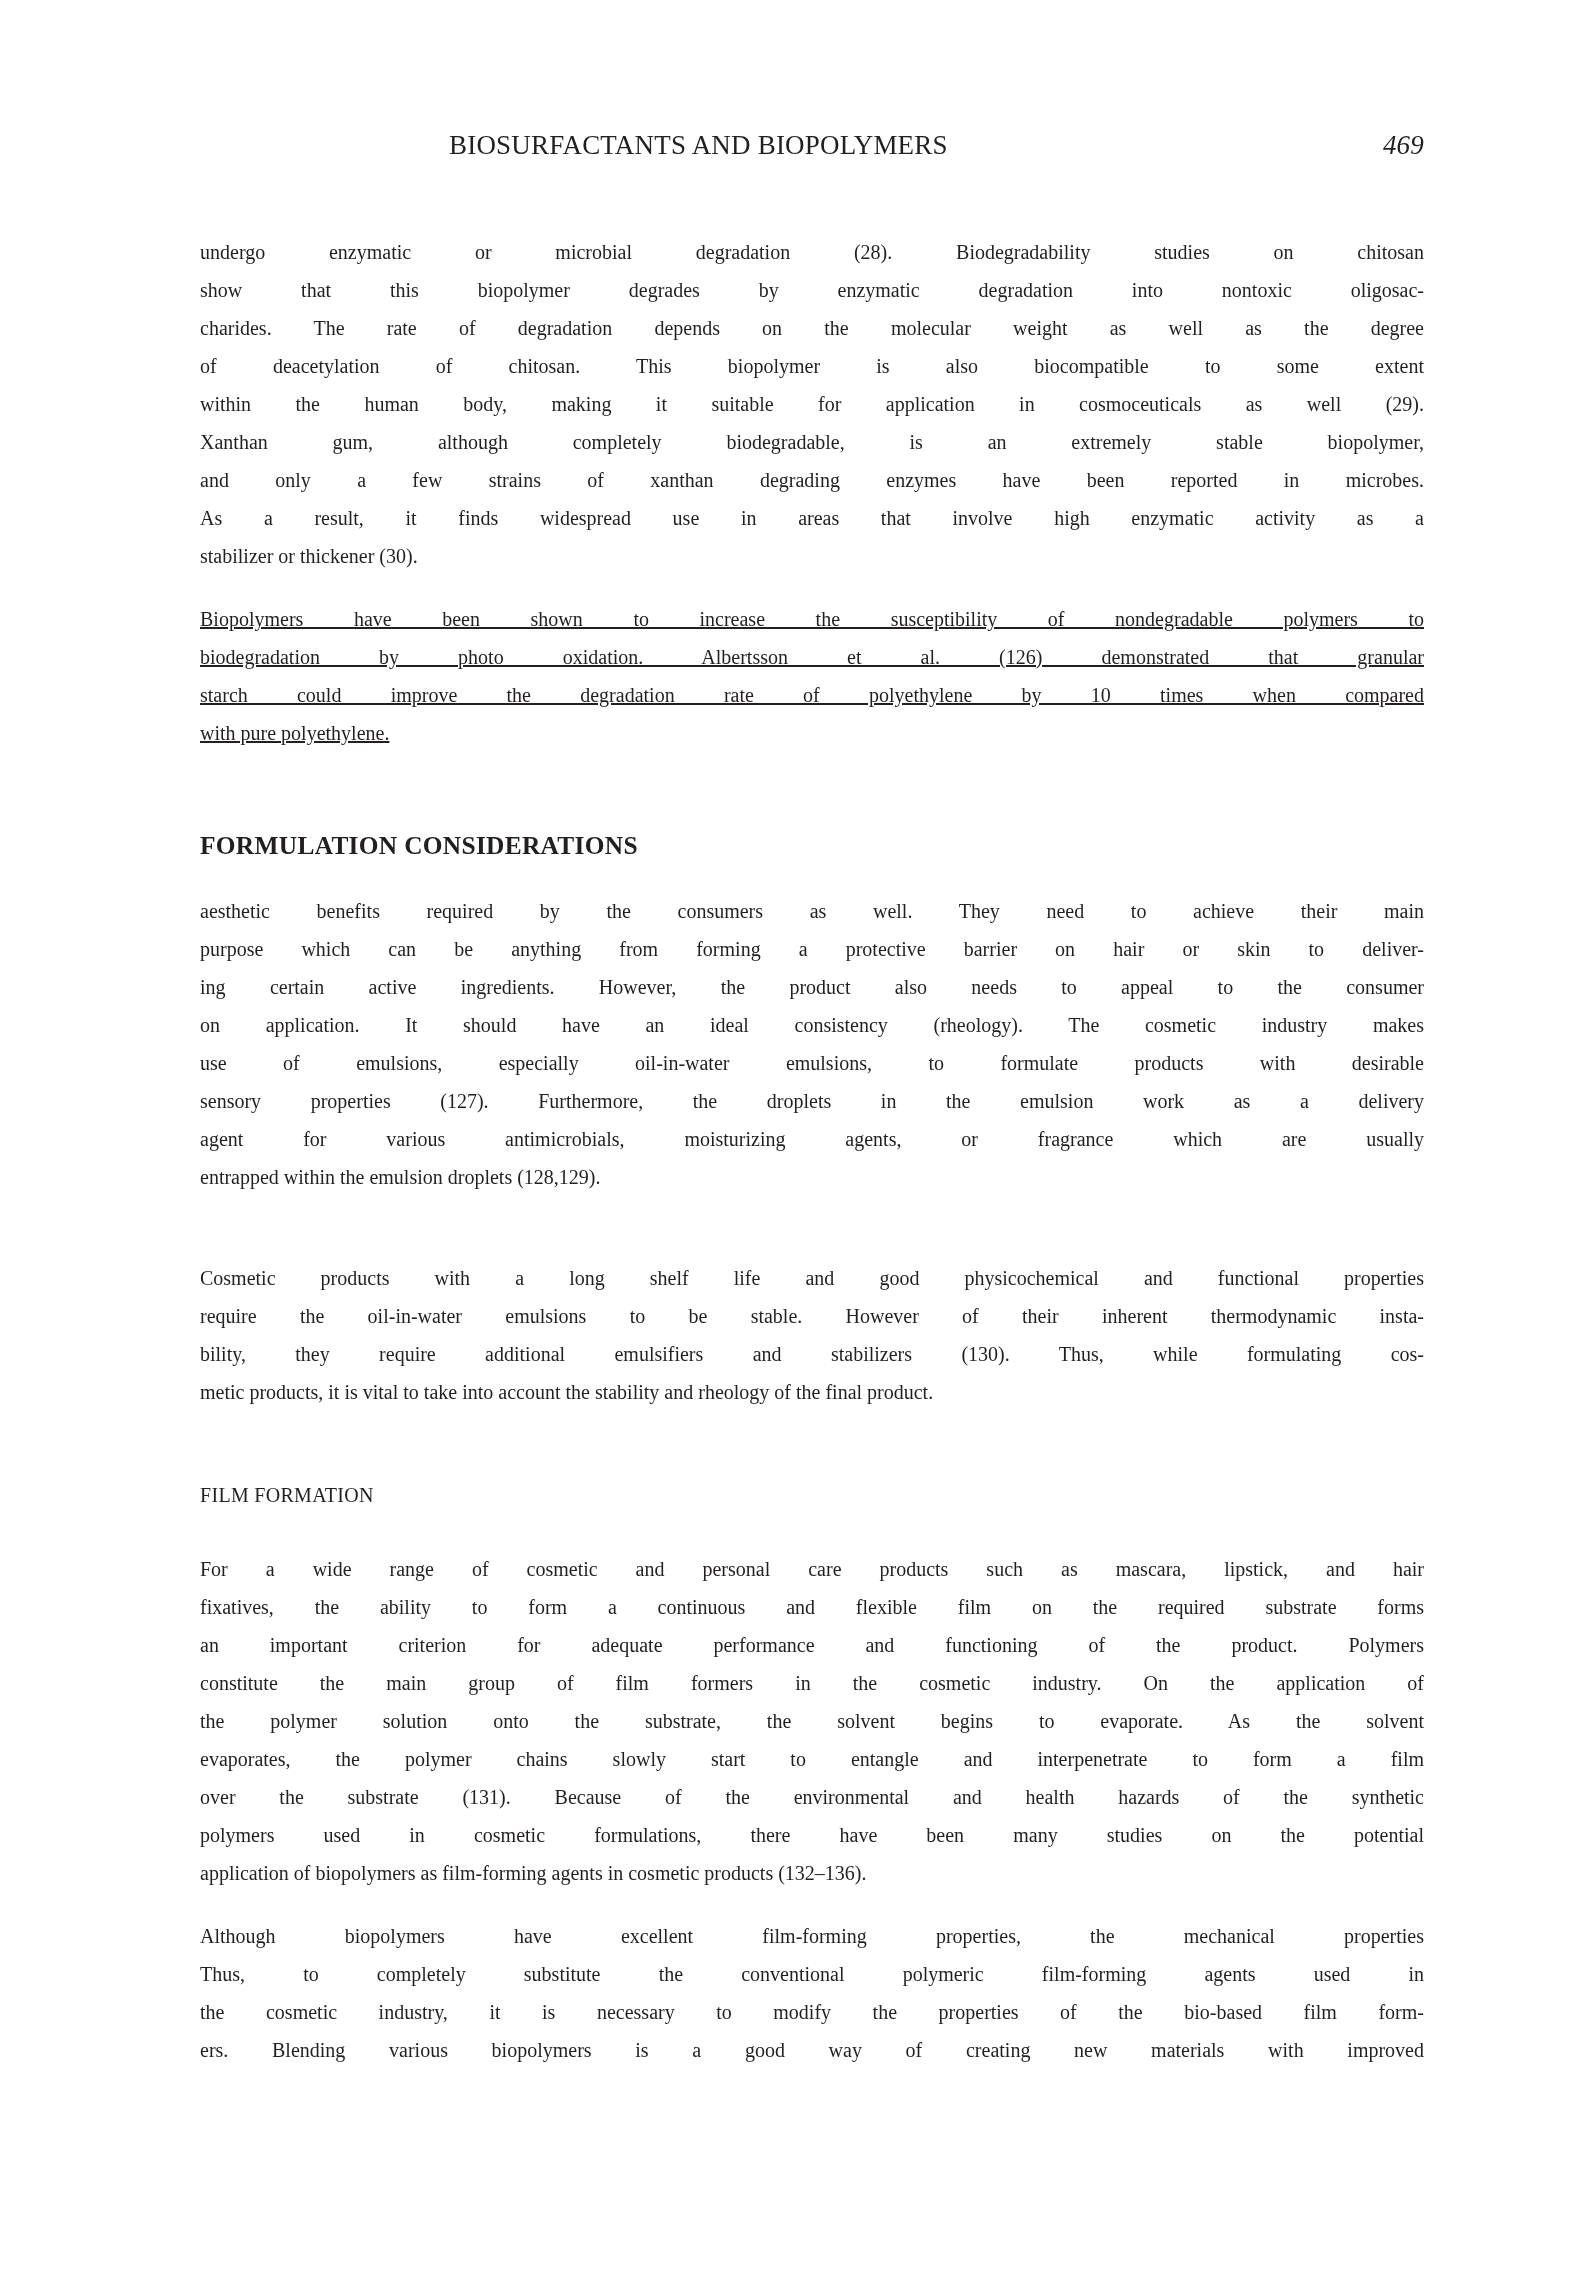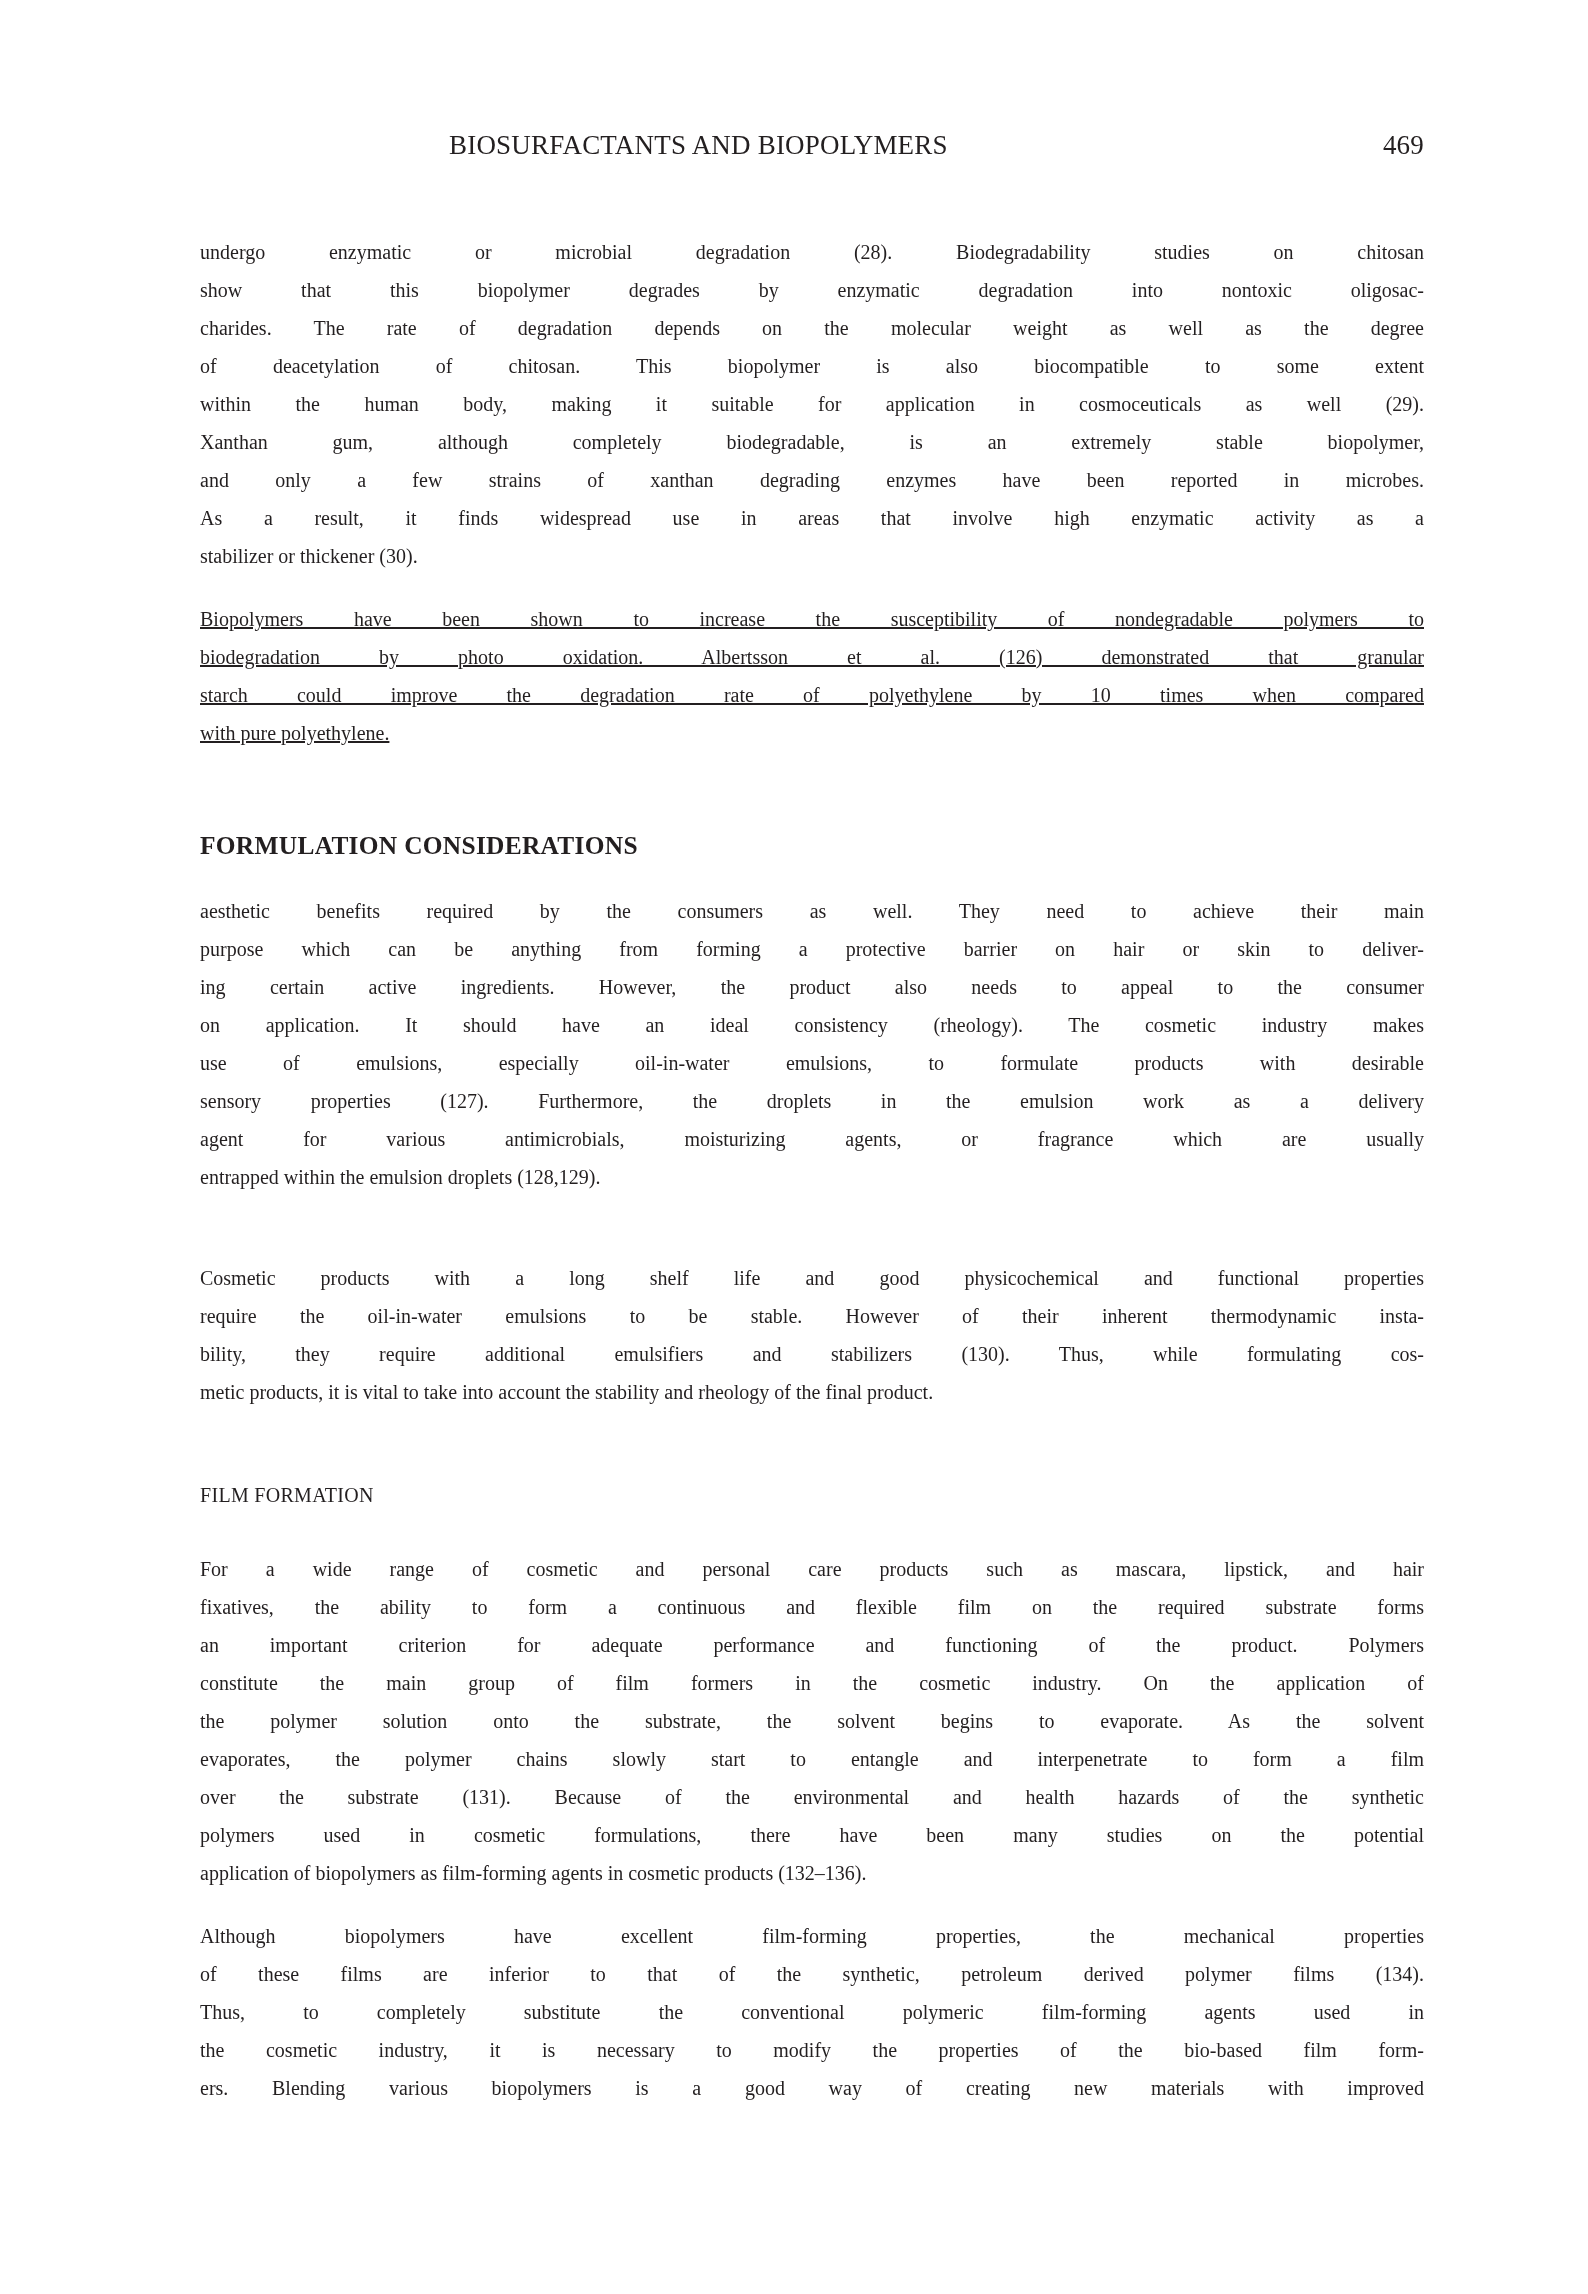--- a/index.html
+++ b/index.html
@@ -1,20 +1,20 @@
 <!DOCTYPE html>
 <html style="font-size:15px"><head>
 <meta charset="utf-8">
 <style>
   html, body { margin: 0; padding: 0; background: #ffffff; }
   body { width: 1589px; height: 2295px; position: relative; overflow: hidden; color: #231f20; font-family: "Liberation Serif", "DejaVu Serif", serif; }
   .page { position: absolute; left: 200px; top: 0; width: 1224px; }
   .running-head { position: absolute; top: 130px; left: 0; width: 1224px; height: 38px; font-size: 27px; letter-spacing: 0.2px; }
   .rh-title { position: absolute; left: 249px; top: 0; white-space: nowrap; }
-  .rh-page { position: absolute; right: 0; top: 0; white-space: nowrap; }
+  .rh-page { position: absolute; right: 0; top: 0; white-space: nowrap; font-style: italic; }
   .para { position: absolute; left: 0; width: 1224px; font-size: 20px; }
   .line { display: block; height: 38px; line-height: 38px; white-space: nowrap; text-align: justify; text-align-last: justify; }
   .line.last { text-align-last: left; }
   .h1 { position: absolute; left: 0; font-size: 25.4px; font-weight: bold; letter-spacing: 0.3px; white-space: nowrap; }
   .h2 { position: absolute; left: 0; font-size: 20px; letter-spacing: 0.3px; white-space: nowrap; }
 </style>
 </head>
 <body>
 
 <div class="page">
@@ -72,20 +72,19 @@
     <span class="line">constitute the main group of film formers in the cosmetic industry. On the application of</span>
     <span class="line">the polymer solution onto the substrate, the solvent begins to evaporate. As the solvent</span>
     <span class="line">evaporates, the polymer chains slowly start to entangle and interpenetrate to form a film</span>
     <span class="line">over the substrate (131). Because of the environmental and health hazards of the synthetic</span>
     <span class="line">polymers used in cosmetic formulations, there have been many studies on the potential</span>
     <span class="line last">application of biopolymers as film-forming agents in cosmetic products (132–136).</span>
   </div>
 
   <div class="para" style="top:1917px;">
     <span class="line">Although biopolymers have excellent film-forming properties, the mechanical properties</span>
-    <span class="line">of these films are inferior to that of the synthetic, petroleum derived polymer films (134).</span>
     <span class="line">Thus, to completely substitute the conventional polymeric film-forming agents used in</span>
     <span class="line">the cosmetic industry, it is necessary to modify the properties of the bio-based film form-</span>
     <span class="line">ers. Blending various biopolymers is a good way of creating new materials with improved</span>
   </div>
 
 </div>
 
 
 </body></html>

